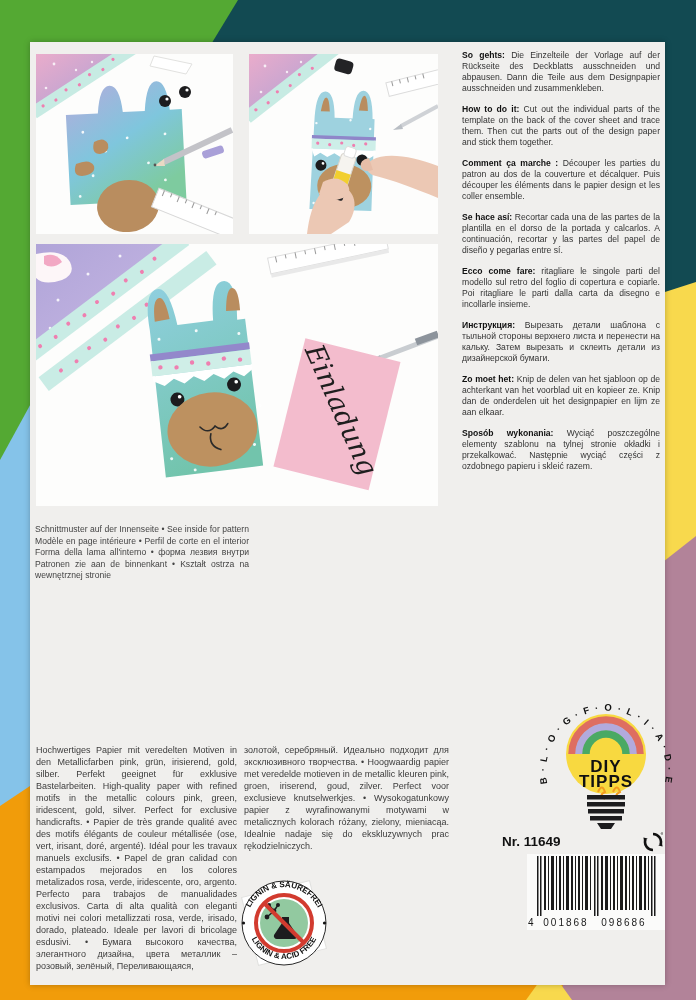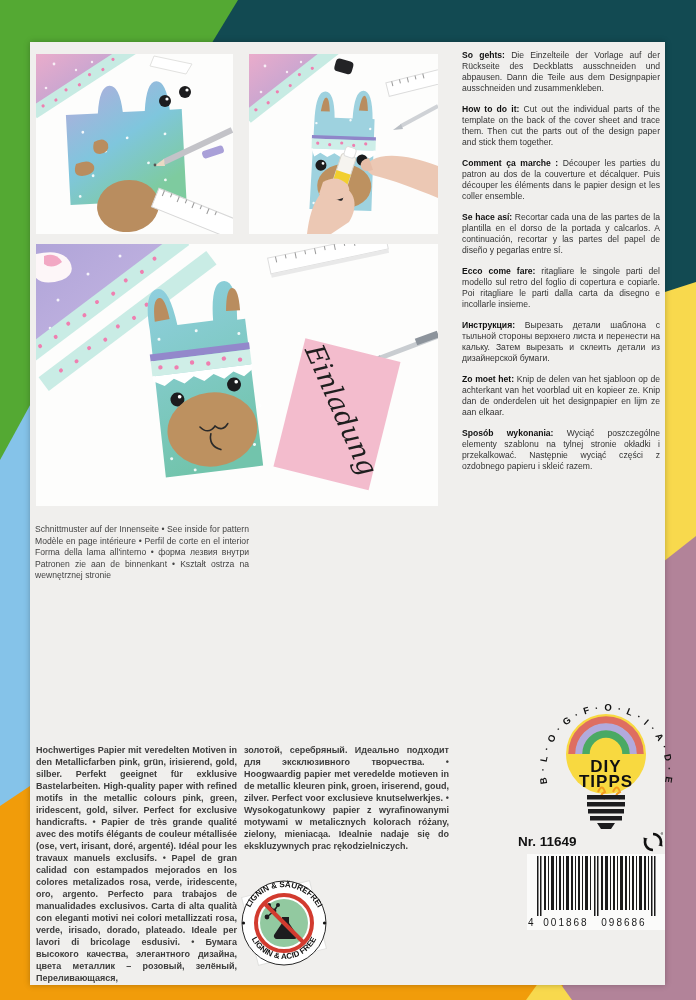--- a/index.html
+++ b/index.html
@@ -12,24 +12,24 @@
   .bg-yellow{background:#f8d94d;clip-path:polygon(640px 300px,696px 282px,696px 548px,640px 578px);}
   .bg-mauve{background:#b28399;clip-path:polygon(640px 580px,696px 536px,696px 1000px,560px 1000px);}
   .bg-ytri{background:#f8d94d;clip-path:polygon(526px 1000px,572px 1000px,549px 968px);}
   .card{position:absolute;left:30px;top:42px;width:635px;height:943px;background:#f0efed;box-shadow:0 0 6px rgba(0,0,0,.25);}
   .abs{position:absolute;}
   .photo{background:#fff;overflow:hidden;}
   .instructions{left:432px;top:8px;width:198px;color:#333;font-size:8.6px;line-height:11px;text-align:justify;}
   .instructions p{margin:0 0 10px 0;}
   .instructions b{color:#111;}
   .pattern-note{left:5px;top:482px;width:214px;color:#444;font-size:8.6px;line-height:11.5px;text-align:justify;}
-  .desc{color:#3c3c3c;font-size:9px;line-height:12px;text-align:justify;top:702px;font-weight:bold;}
+  .desc{color:#3c3c3c;font-size:9px;line-height:12px;text-align:justify;top:702px;}
   .desc.c1{left:6px;width:201px;}
   .desc.c2{left:214px;width:205px;}
-  .nr{left:488px;top:792px;font-size:13.5px;font-weight:bold;color:#111;}
+  .nr{left:472px;top:792px;font-size:13.5px;font-weight:bold;color:#111;}
   .company{left:497px;top:888px;width:138px;color:#111;}
   .company .nm{font-size:12.5px;font-weight:bold;letter-spacing:.5px;white-space:nowrap;}
   .company .ad{font-size:6.4px;font-weight:bold;letter-spacing:.55px;margin-top:1.5px;white-space:nowrap;}
   svg{display:block;}
 </style>
 </head>
 <body>
 
 <div class="stage">
 

